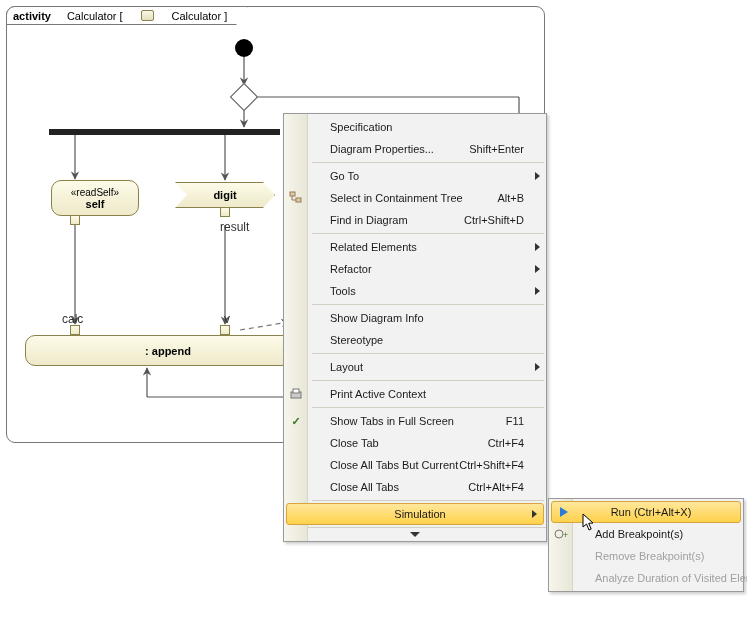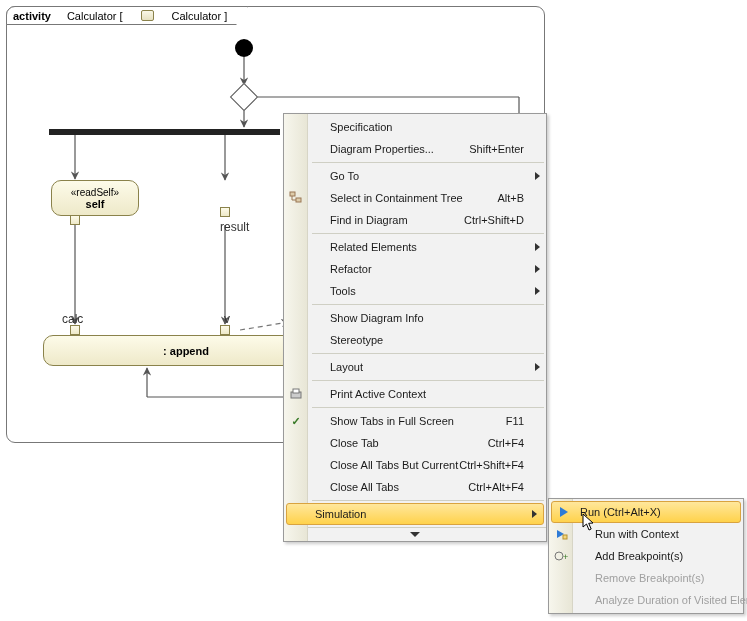--- a/index.html
+++ b/index.html
@@ -151,20 +151,21 @@
     height: 1px;
     margin: 2px 2px 2px 28px;
     background: #cfcfc4;
   }
   .mi.highlight {
     background: linear-gradient(#ffe79c, #ffd24b);
     border: 1px solid #d9a33f;
     border-radius: 3px;
     margin: 0 2px;
     padding-left: 28px;
+    justify-content: center;
   }
   .mi .icon {
     position: absolute;
     left: 4px;
     width: 16px; height: 16px;
     display:flex; align-items:center; justify-content:center;
     font-size: 11px;
   }
   .check { color:#3a7a28; font-weight:bold; }
   .downbar {
@@ -235,29 +236,32 @@
   <div class="initial" style="left:228px; top:32px;"></div>
   <div class="decision" style="left:227px; top:80px;"></div>
   <div class="bar" style="left:42px; top:122px; width:231px;"></div>
 
   <div class="act-node" style="left:26px; top:173px; width:88px; height:36px;">
     <div class="sub">«readSelf»</div>
     <div style="font-weight:bold">self</div>
   </div>
   <div class="pin" style="left:63px; top:208px;"></div>
 
+  <div class="param-node" style="left:168px; top:175px; width:100px; height:26px;">
+    <span>digit</span>
+  </div>
   <div class="pin" style="left:213px; top:200px;"></div>
   <div class="label" style="left:213px; top:213px;">result</div>
 
   <div class="label" style="left:55px; top:305px;">calc</div>
   <div class="pin" style="left:63px; top:318px;"></div>
   <div class="label" style="left:217px; top:305px;">v</div>
   <div class="pin" style="left:213px; top:318px;"></div>
 
-  <div class="act-node" style="left:18px; top:328px; width:286px; height:31px; font-weight:bold;">
+  <div class="act-node" style="left:0; top:328px; width:286px; height:31px; font-weight:bold;">
     <span>: append</span>
   </div>
 </div>
 
 <div class="ctxmenu" id="menu1" style="left:283px; top:113px; width:264px;">
   <div class="strip"></div>
   <div class="items" id="menu1-items">
       <div class="mi">
         <span>Specification</span>
       </div>
@@ -356,29 +360,20 @@
   <div class="items" id="menu2-items">
       <div class="mi highlight">
         <span class="icon">
           <div class="run-icon"></div>
         </span>
         <span>Run (Ctrl+Alt+X)</span>
       </div>
       <div class="mi">
         <span class="icon">
           <svg width="14" height="14">
-            <polygon points="3,3 10,7 3,11" fill="#2e7bd6"></polygon>
-            <rect x="9" y="8" width="4" height="4" fill="#f3d77d" stroke="#b8912d"></rect>
-          </svg>
-        </span>
-        <span>Run with Context</span>
-      </div>
-      <div class="mi">
-        <span class="icon">
-          <svg width="14" height="14">
             <circle cx="5" cy="7" r="4" fill="none" stroke="#777"></circle>
             <text x="9" y="11" font-size="9" fill="#3a7a28">+</text>
           </svg>
         </span>
         <span>Add Breakpoint(s)</span>
       </div>
       <div class="mi disabled">
         <span>Remove Breakpoint(s)</span>
       </div>
       <div class="mi disabled">

